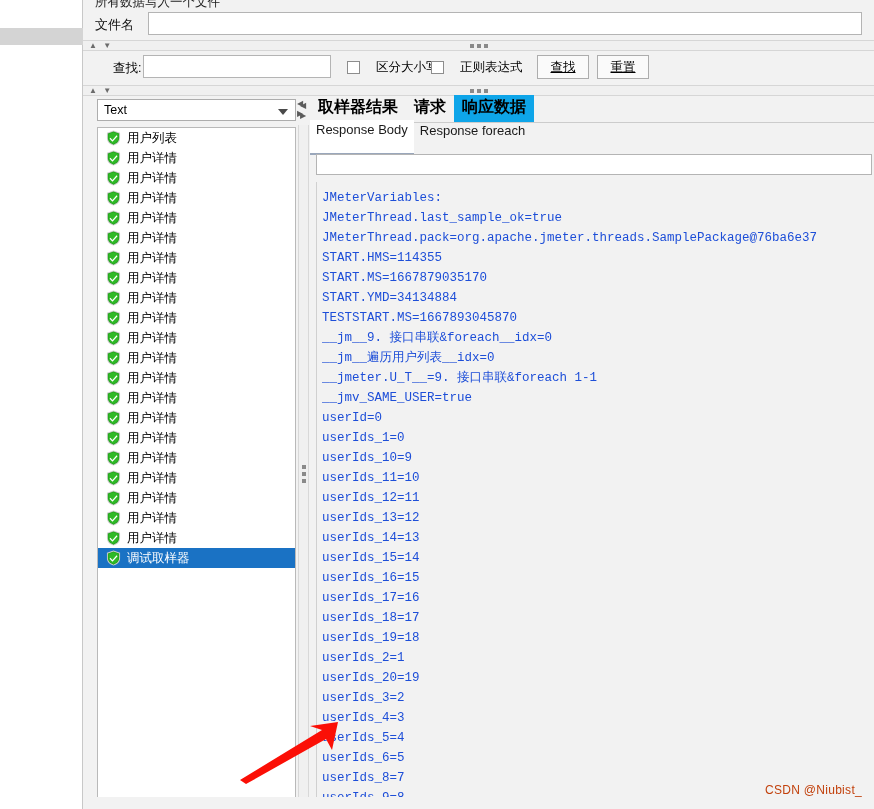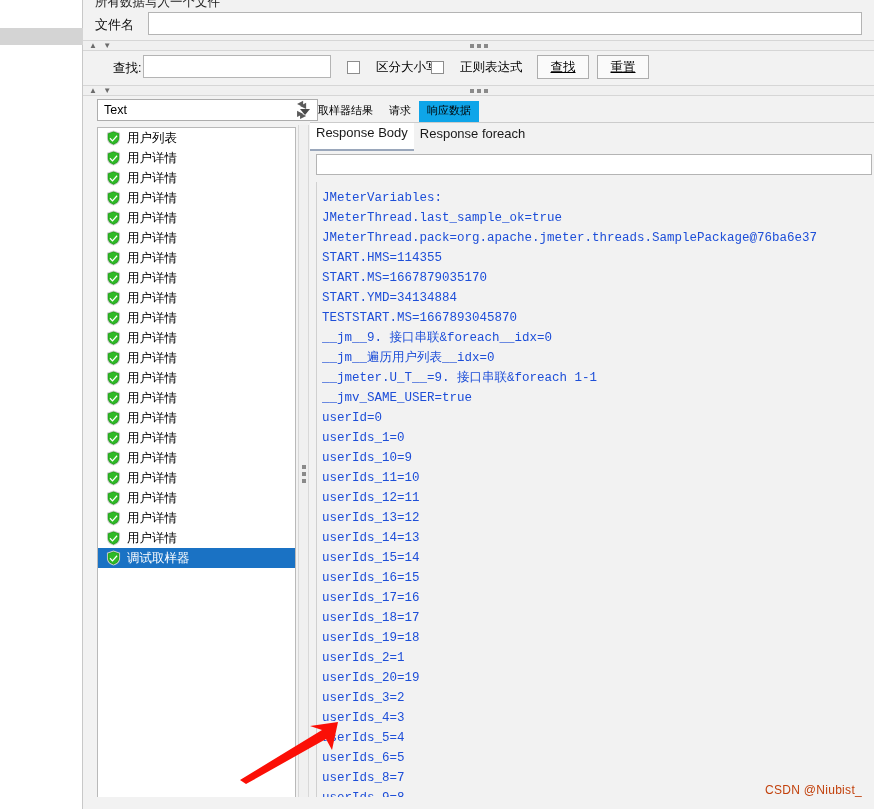--- a/index.html
+++ b/index.html
@@ -175,21 +175,21 @@
 
   
   #tree-col {
     position: absolute;
     left: 14px; top: 0;
     width: 199px; height: 712px;
   }
   .combo {
     position: absolute;
     left: 0; top: 2px;
-    width: 221px; height: 22px;
+    width: 199px; height: 22px;
     background: #ffffff;
     border: 1px solid #adadad;
     box-sizing: border-box;
   }
   .combo-text {
     position: absolute;
     left: 6px; top: 3px;
     font-size: 12.5px;
   }
   .combo-arrow {
@@ -274,24 +274,25 @@
     height: 24px;
     display: flex;
     align-items: flex-end;
     gap: 0px;
     border-bottom: 1px solid #cccccc;
     width: 564px;
     box-sizing: border-box;
   }
   .tab {
     padding: 2px 8px 4px 8px;
-    font-size: 11px;
+    font-size: 16px;
     color: #000;
     background: transparent;
     cursor: default;
+    font-weight: bold;
   }
   .tab.active {
     background: #0ea5e9;
   }
   .tabs-scroll {
     position: absolute;
     left: -10px; top: 2px;
     width: 9px;
     color: #5b5b5b;
     font-size: 8px;
@@ -300,21 +301,21 @@
 
   .subtabs {
     position: absolute;
     left: 0; top: 29px;
     width: 564px; height: 22px;
     display: flex;
     align-items: center;
   }
   .subtab {
     font-size: 13px;
-    padding: 2px 6px 9px 6px;
+    padding: 2px 6px 16px 6px;
     color: #1a1a1a;
     cursor: default;
   }
   .subtab.active {
     background: #ffffff;
     border-bottom: 2px solid #9aa7bb;
   }
 
   .resp-search {
     position: absolute;

